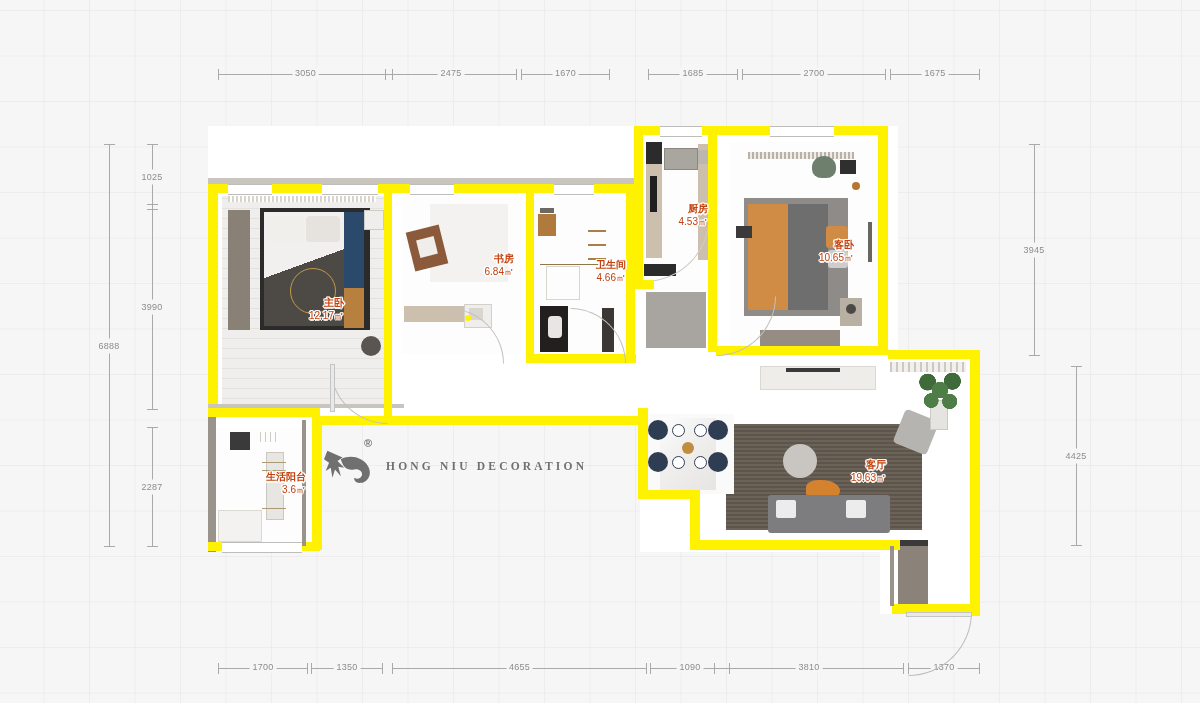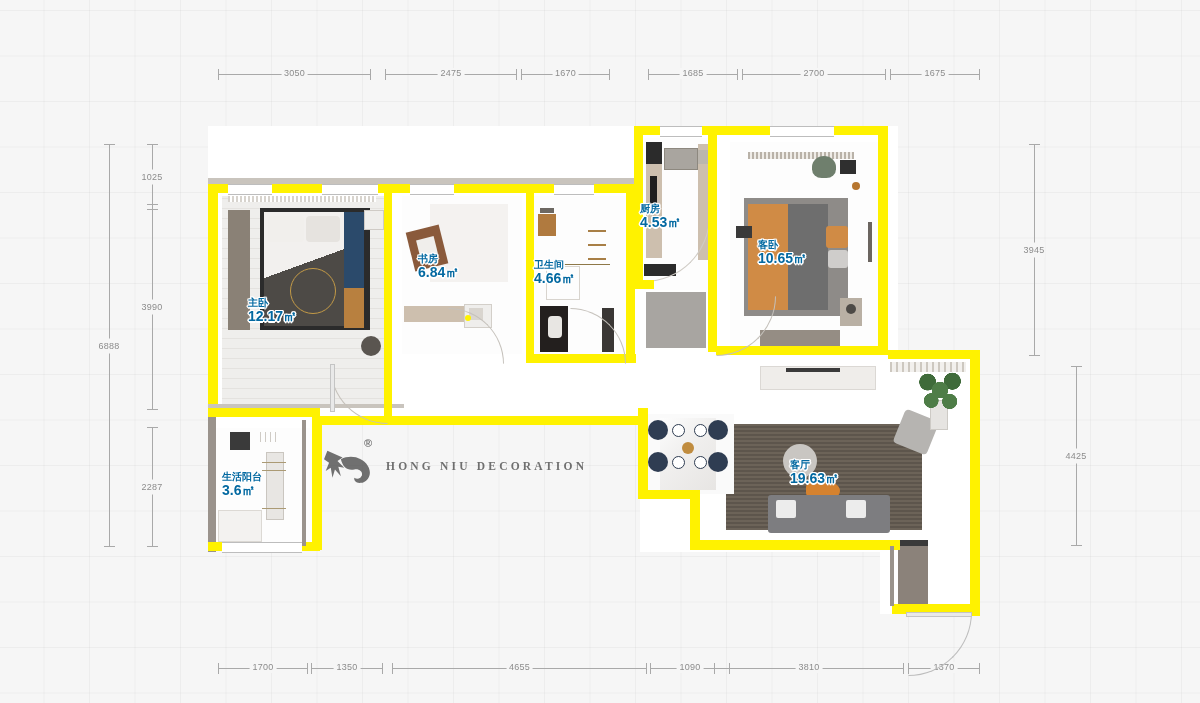--- a/index.html
+++ b/index.html
@@ -72,28 +72,28 @@
     background:linear-gradient(135deg,#fdfdfd 0%,#f0efee 45%,#e7e5e3 100%);
   }
   .chair{background:#2f3d52;border-radius:50%;}
   .plant{color:#3f6b3a;}
   .door-arc{position:absolute;border:1px solid #bdbdbd;border-radius:50%;}
   .door-leaf{position:absolute;background:#e9e9e9;border:1px solid #c4c4c4;}
   .win{position:absolute;background:#ffffff;border-top:1px solid #bdbdbd;border-bottom:1px solid #bdbdbd;}
 
   
   .room{
-    position:absolute;text-align:left;color:#0369a1;
+    position:absolute;text-align:right;color:#c2410c;
     text-shadow:
       -1.5px 0 #fff,1.5px 0 #fff,0 -1.5px #fff,0 1.5px #fff,
       -1px -1px #fff,1px -1px #fff,-1px 1px #fff,1px 1px #fff;
     white-space:nowrap;pointer-events:none;
   }
   .room .nm{font-size:10px;font-weight:700;line-height:13px;}
-  .room .ar{font-size:14px;font-weight:700;line-height:14px;}
+  .room .ar{font-size:10px;font-weight:400;line-height:14px;}
 
   
   #wm{
     position:absolute;left:324px;top:432px;width:272px;height:68px;
     display:flex;align-items:center;gap:8px;opacity:.78;
   }
   #wm .bull{width:54px;height:54px;flex:0 0 54px;position:relative;}
   #wm .regmark{
     position:absolute;left:40px;top:-2px;font-size:11px;color:#4b4b4b;font-weight:700;
   }
@@ -108,21 +108,21 @@
   }
 </style>
 </head>
 <body>
 
 <div id="grid"></div>
 
 <div id="stage">
 
 
-  <div class="dim h" style="left:218px;top:69px;width:153px;">
+  <div class="dim h" style="left:218px;top:69px;width:175px;">
     <div class="bar"></div>
       <div class="tick l"></div>
       <div class="tick r"></div>
     <div class="lbl">3050</div>
   </div>
   <div class="dim h" style="left:385px;top:69px;width:132px;">
     <div class="bar"></div>
       <div class="tick l"></div>
       <div class="tick r"></div>
     <div class="lbl">2475</div>

